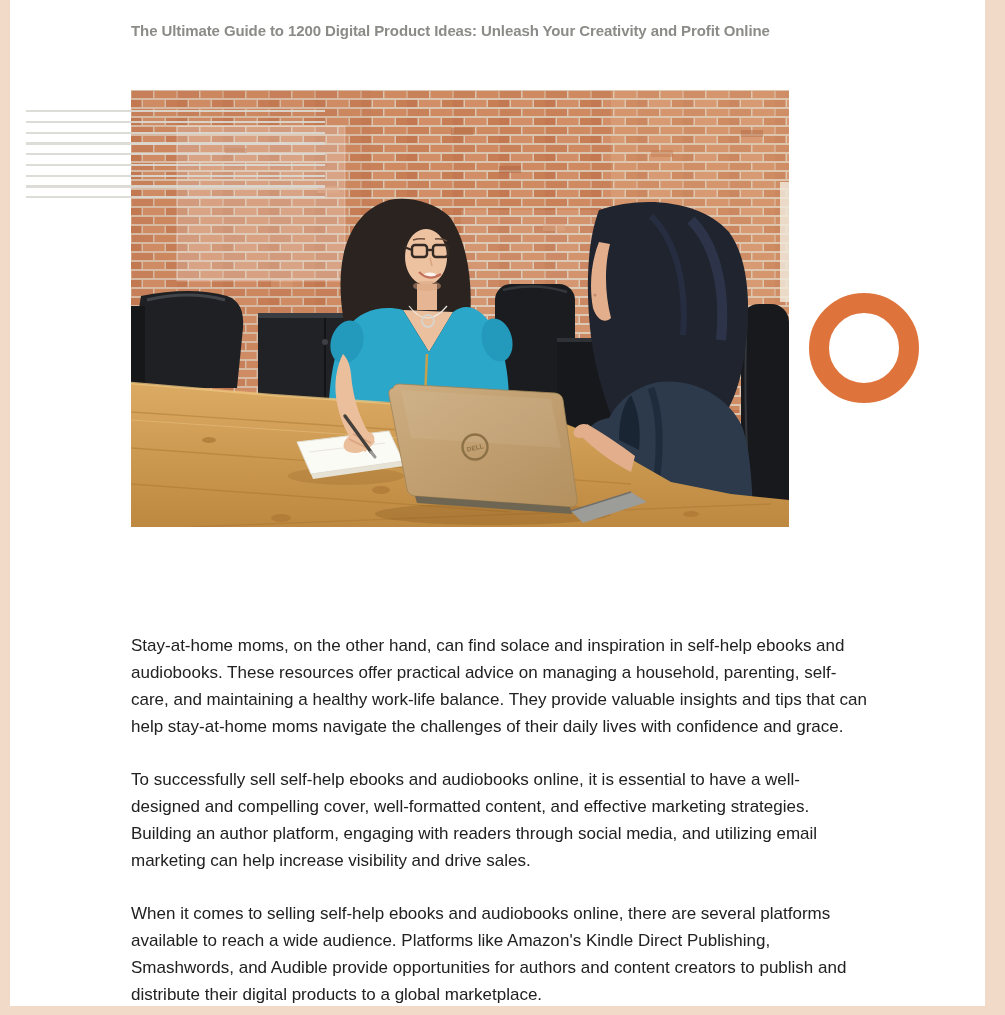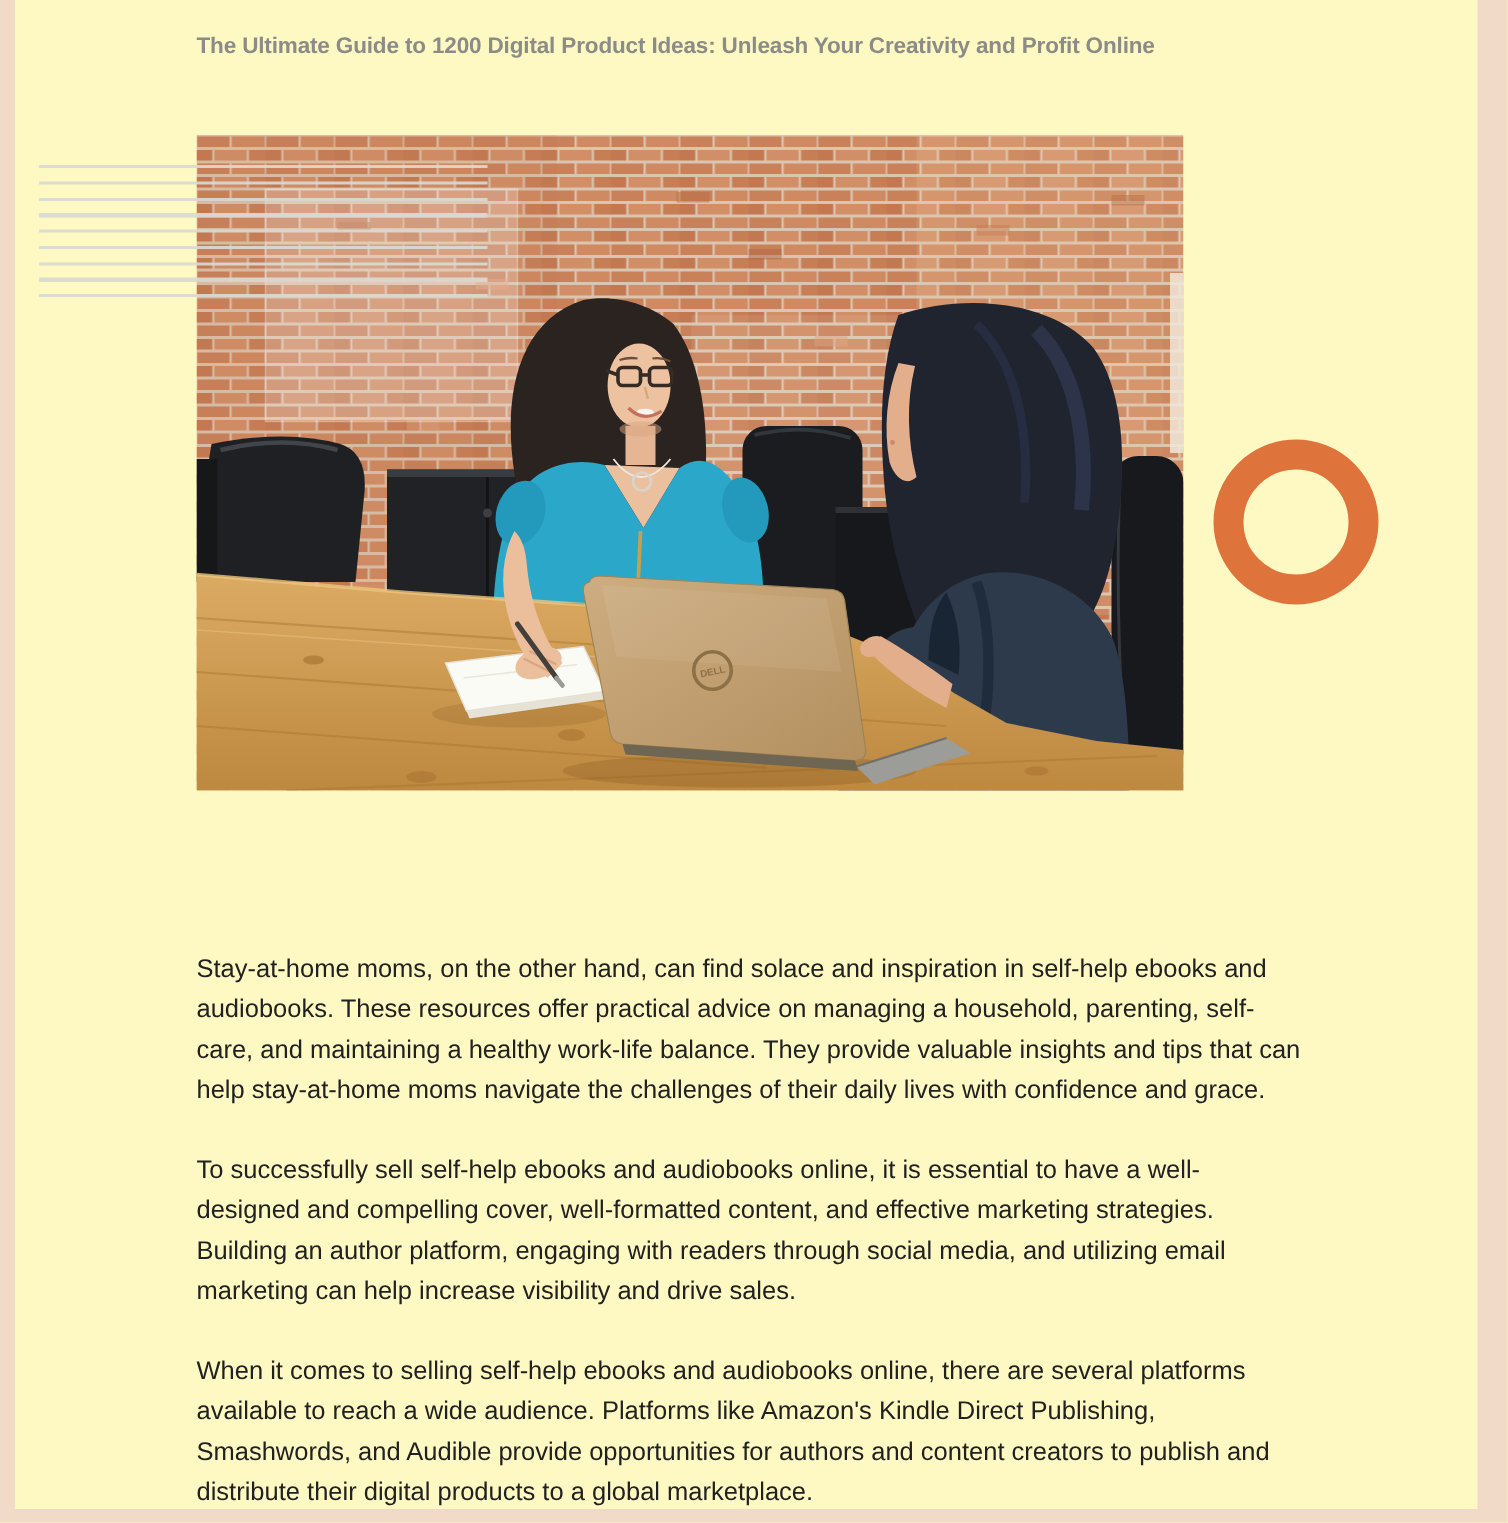--- a/index.html
+++ b/index.html
@@ -3,21 +3,21 @@
 <meta charset="utf-8">
 <style>
   html,body{margin:0;padding:0;}
   body{
     width:1005px;height:1015px;position:relative;overflow:hidden;
     background:#F2DAC9;
     font-family:"Liberation Sans","DejaVu Sans",sans-serif;
   }
   .page{
     position:absolute;left:10px;top:0;width:975px;height:1006px;
-    background:#fef9c3;
+    background:#ffffff;
   }
   .title{
     position:absolute;left:121px;top:22px;width:680px;margin:0;
     font-size:15px;font-weight:700;color:#8B8B87;letter-spacing:-0.1px;line-height:1.25;
   }
   .hero{
     position:absolute;left:121px;top:90px;width:658px;height:437px;z-index:1;
   }
   .hero svg{display:block;}
   .decor-lines{

